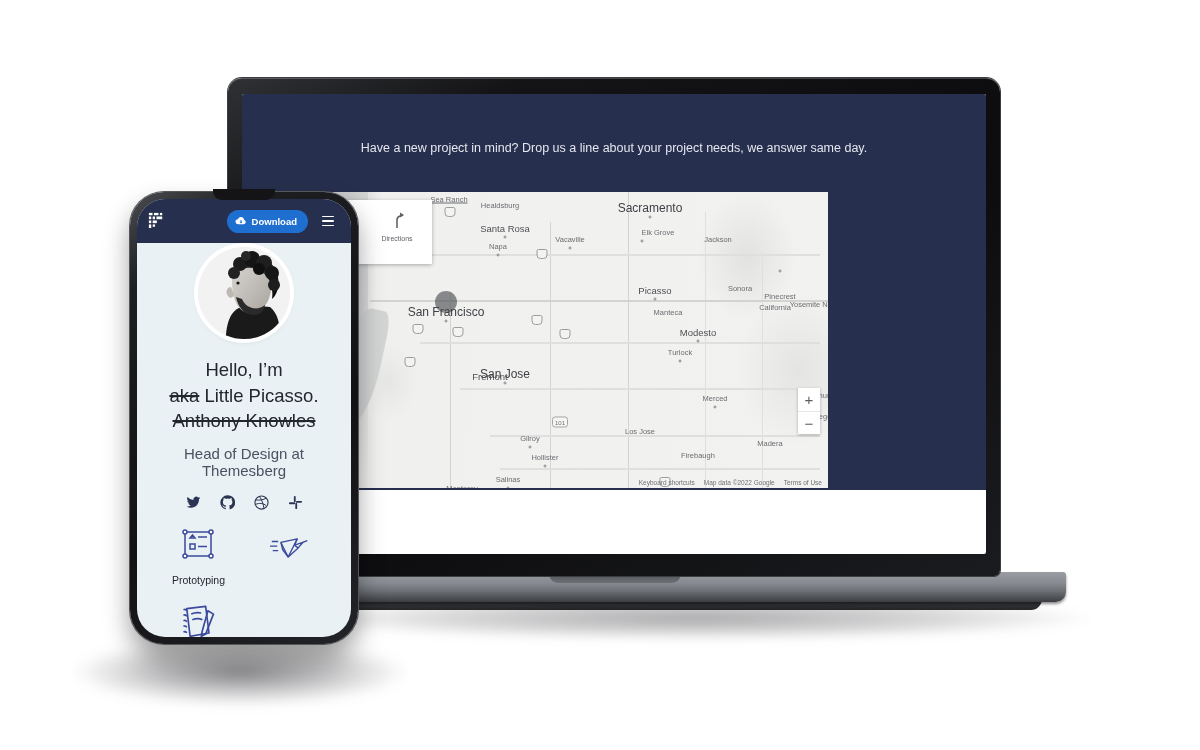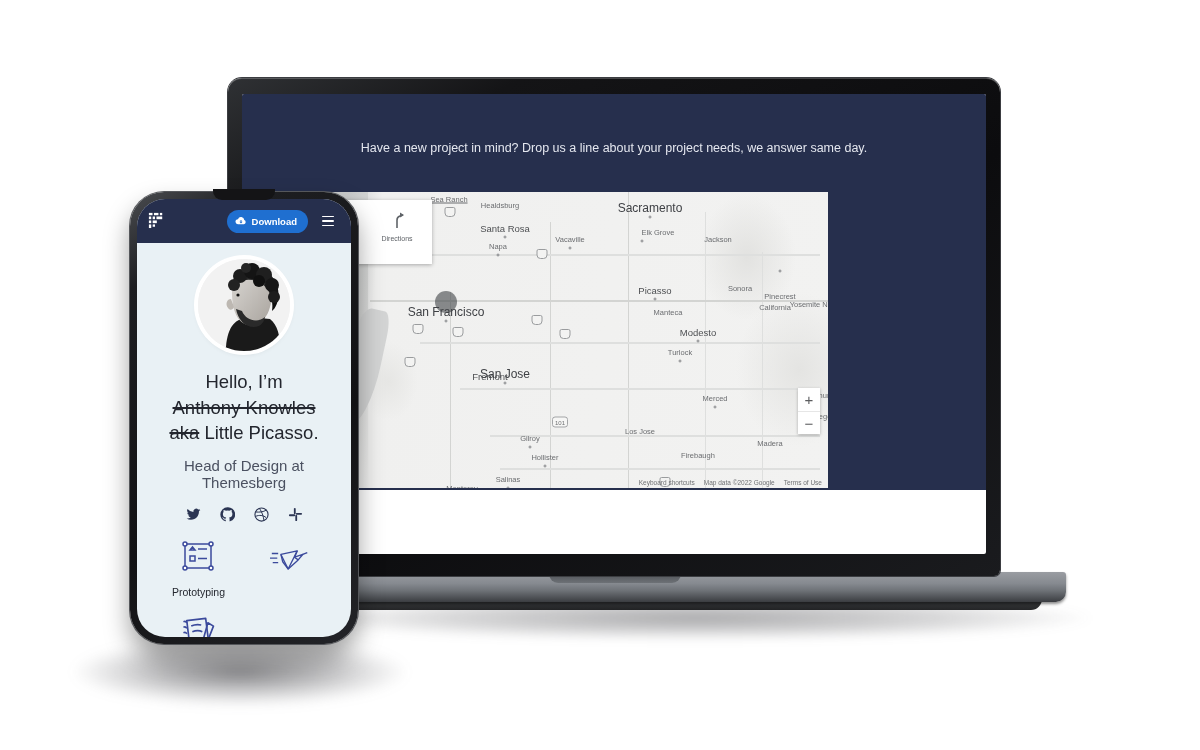--- a/index.html
+++ b/index.html
@@ -173,21 +173,21 @@
     height:23px; display:flex; align-items:center; gap:5px;
     padding:0 11px 0 8px; font-size:9.5px; font-weight:600;
   }
   .ph-burger{
     width:24px; height:23px; border:1px solid #5d6party; border-radius:6px;
     border-color:#59617c;
     display:flex; flex-direction:column; justify-content:center; align-items:center; gap:3px;
   }
   .ph-burger i{ display:block; width:12px; height:1.6px; background:#fff; border-radius:1px; }
 
-  .ph-body{ padding:16px 16px 0 16px; text-align:center; }
+  .ph-body{ padding:4px 16px 0 16px; text-align:center; }
   .avatar{
     width:92px; height:92px; border-radius:50%; margin:0 auto;
     background:#f4f4f4; box-shadow:0 0 0 4px #fff, 0 2px 6px rgba(0,0,0,.14);
     overflow:hidden; position:relative;
   }
   .ph-greet{ margin-top:18px; font-size:18.5px; color:#23262e; line-height:1.38; font-weight:400; }
   .struck{ text-decoration:line-through; text-decoration-thickness:1.6px; }
   .ph-role{ margin-top:11px; font-size:15px; color:#4b5161; }
 
   .socials{ margin-top:16px; display:flex; justify-content:center; gap:19px; }
@@ -386,25 +386,25 @@
                 <circle cx="36" cy="26" r="6" fill="#222"></circle>
               <circle cx="48" cy="9" r="5" fill="#262626"></circle>
                 <circle cx="61" cy="22" r="6" fill="#101010"></circle>
               <circle cx="40" cy="36" r="1.6" fill="#111"></circle>
             </svg>
           </div>
 
           <div class="ph-greet">
             <div>Hello, I’m</div>
             <div>
-              <span class="struck">Anthony Knowles</span>
-            </div>
-            <div>
               <span class="struck">aka</span>
               <span>Little Picasso.</span>
+            </div>
+            <div>
+              <span class="struck">Anthony Knowles</span>
             </div>
           </div>
 
           <div class="ph-role">Head of Design at Themesberg</div>
 
           <div class="socials">
             <span>
               <svg viewBox="0 0 24 24" width="15" height="15">
                   <path fill="#2b3553" d="M23 4.8a9 9 0 0 1-2.6.7 4.5 4.5 0 0 0 2-2.5 9 9 0 0 1-2.9 1.1A4.5 4.5 0 0 0 11.8 8 12.8 12.8 0 0 1 2.5 3.3a4.5 4.5 0 0 0 1.4 6 4.4 4.4 0 0 1-2-.6 4.5 4.5 0 0 0 3.6 4.4 4.5 4.5 0 0 1-2 .1 4.5 4.5 0 0 0 4.2 3.1A9 9 0 0 1 1 18.2a12.7 12.7 0 0 0 6.9 2c8.3 0 12.8-6.9 12.8-12.8v-.6A9 9 0 0 0 23 4.8z"></path>
                 </svg>

